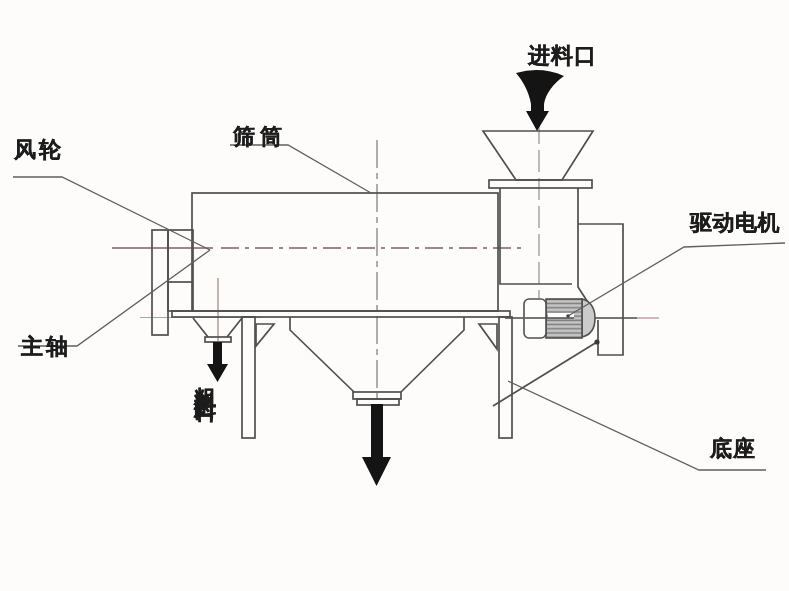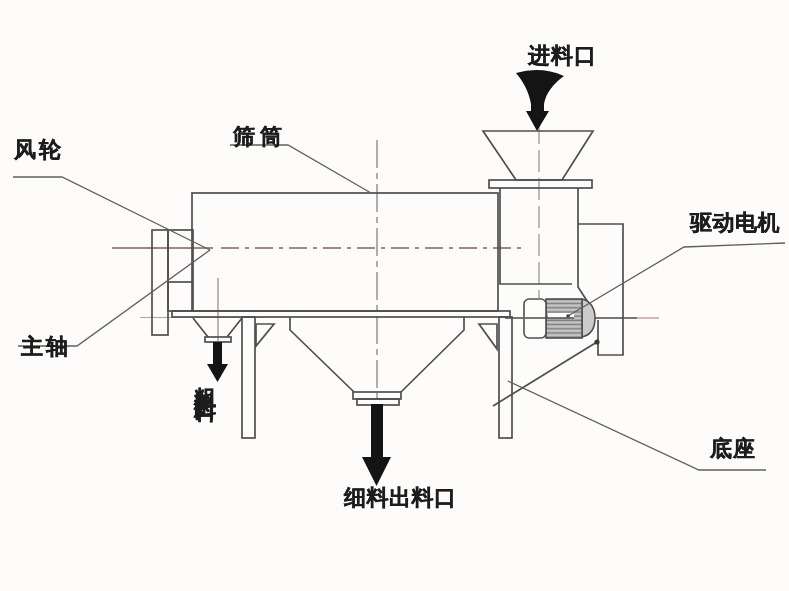--- a/index.html
+++ b/index.html
@@ -117,15 +117,14 @@
       <path d="M371,404 H383 V457 H391 L376.5,486 L362,457 H371 Z"></path>
     </g>
   </svg>
 
   <div class="label lbl-feed">进料口</div>
   <div class="label lbl-sieve">筛筒</div>
   <div class="label lbl-wind">风轮</div>
   <div class="label lbl-shaft">主轴</div>
   <div class="label lbl-motor">驱动电机</div>
   <div class="label lbl-base">底座</div>
-  <div class="label lbl-fine">细料出料口</div>
   <div class="label lbl-coarse">粗料出料口</div>
 </div>
 
 </body></html>

